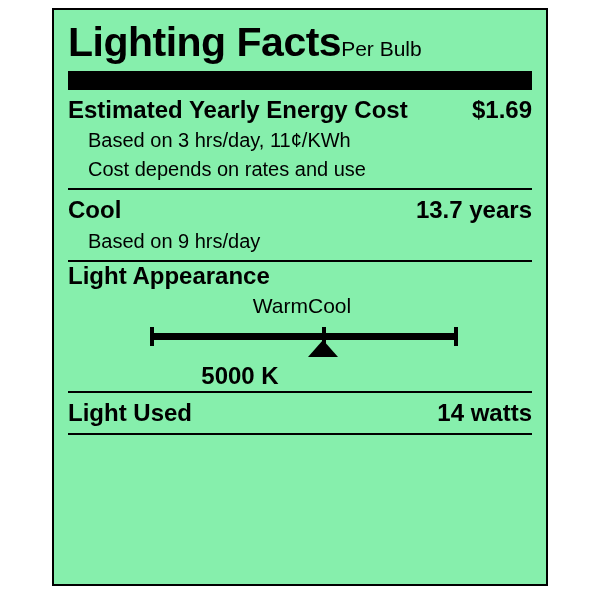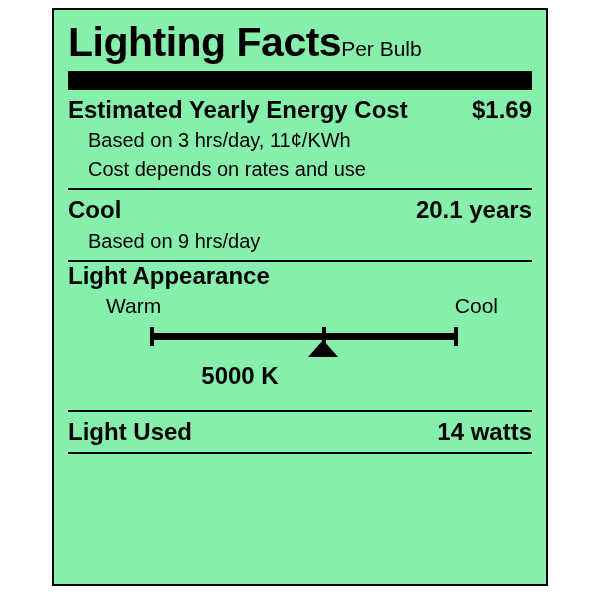--- a/index.html
+++ b/index.html
@@ -83,21 +83,21 @@
     padding-top: 6px;
     line-height: 1.15;
   }
   
   .appearance-head {
     font-size: 24px;
     font-weight: bold;
   }
   .warm-cool {
     display: flex;
-    justify-content: space-between;
+    justify-content: center;
     font-size: 21px;
     padding: 4px 34px 0 38px;
     box-sizing: border-box;
   }
   .scale-wrap {
     position: relative;
     height: 36px;
     margin-top: 6px;
   }
   .scale-line {
@@ -126,21 +126,21 @@
     height: 0;
     border-left: 15px solid transparent;
     border-right: 15px solid transparent;
     border-bottom: 17px solid #000000;
   }
   .kelvin {
     text-align: center;
     font-size: 24px;
     font-weight: bold;
     padding-top: 2px;
-    padding-bottom: 20px;
+    padding-bottom: 1px;
     padding-right: 120px;
   }
   .blank-space {
     height: 80px;
   }
 </style>
 </head>
 <body>
 
 <div id="label">
@@ -163,21 +163,21 @@
       </div>
       <div class="subline">Based on 3 hrs/day, 11¢/KWh</div>
       <div class="subline">Cost depends on rates and use</div>
     </div>
 
     <div class="rule"></div>
 
     <div class="sect">
       <div class="row">
         <span class="row-main">Cool</span>
-        <span class="row-value">20.1 years</span>
+        <span class="row-value">13.7 years</span>
       </div>
       <div class="subline">Based on 9 hrs/day</div>
     </div>
 
     <div class="rule"></div>
 
     <div>
       <div class="appearance-head">Light Appearance</div>
       <div class="warm-cool">
         <span>Warm</span>

